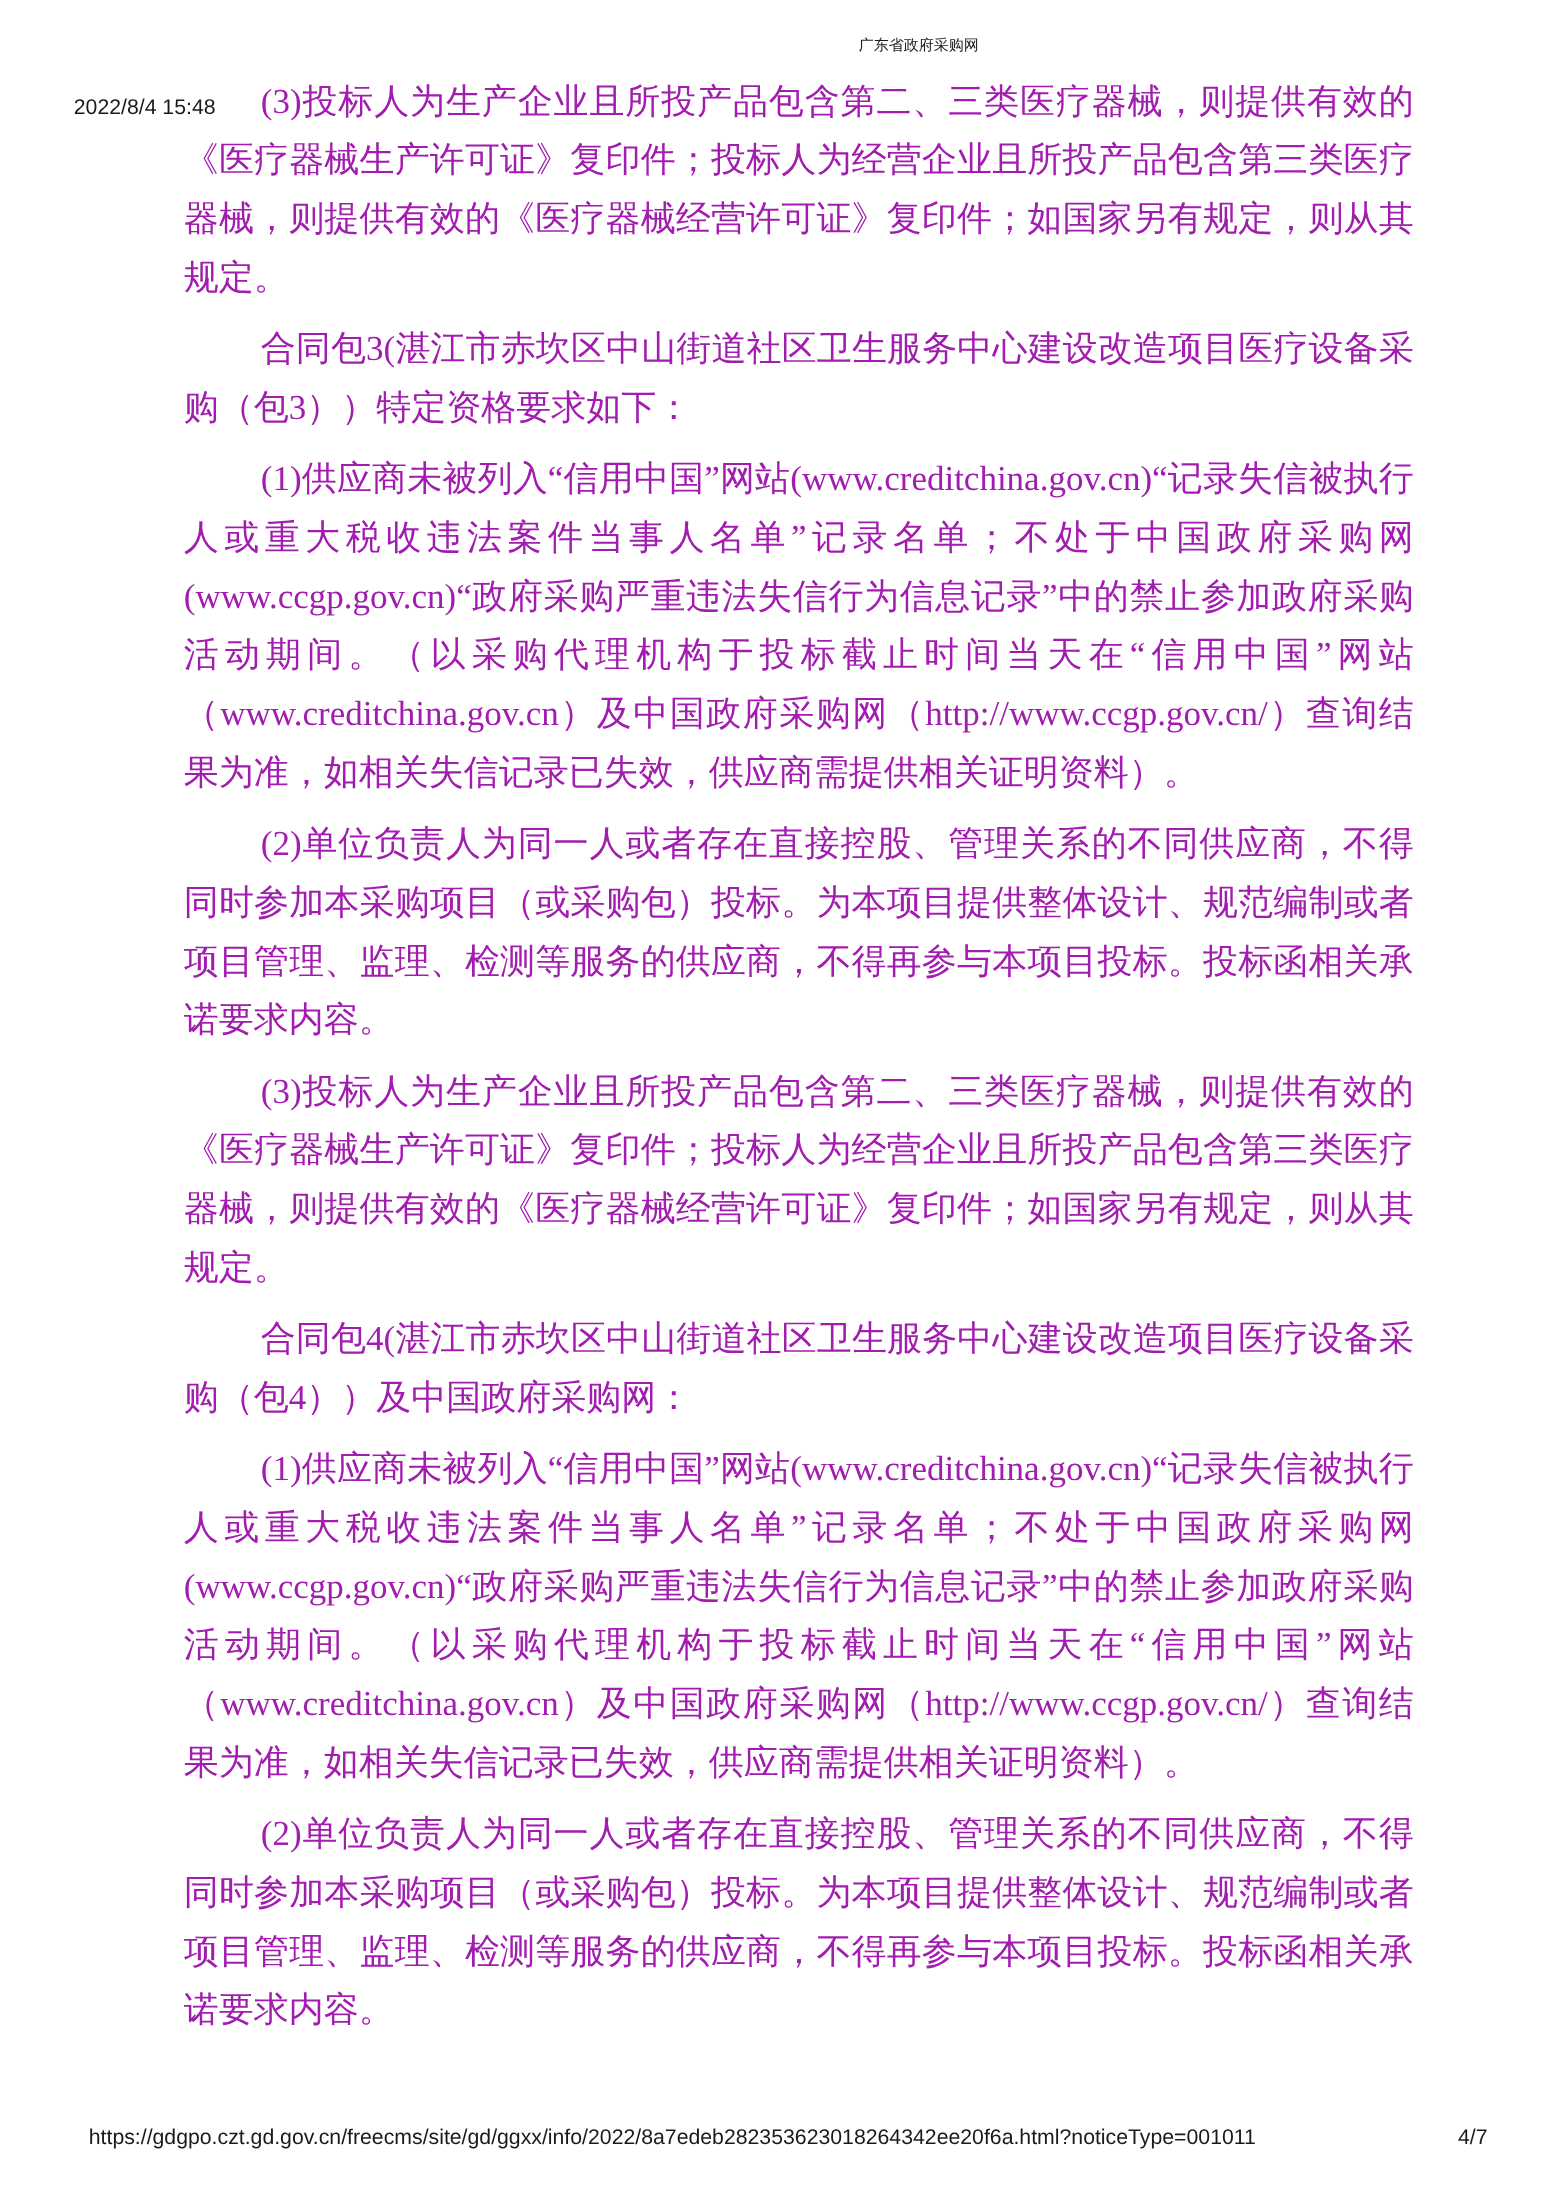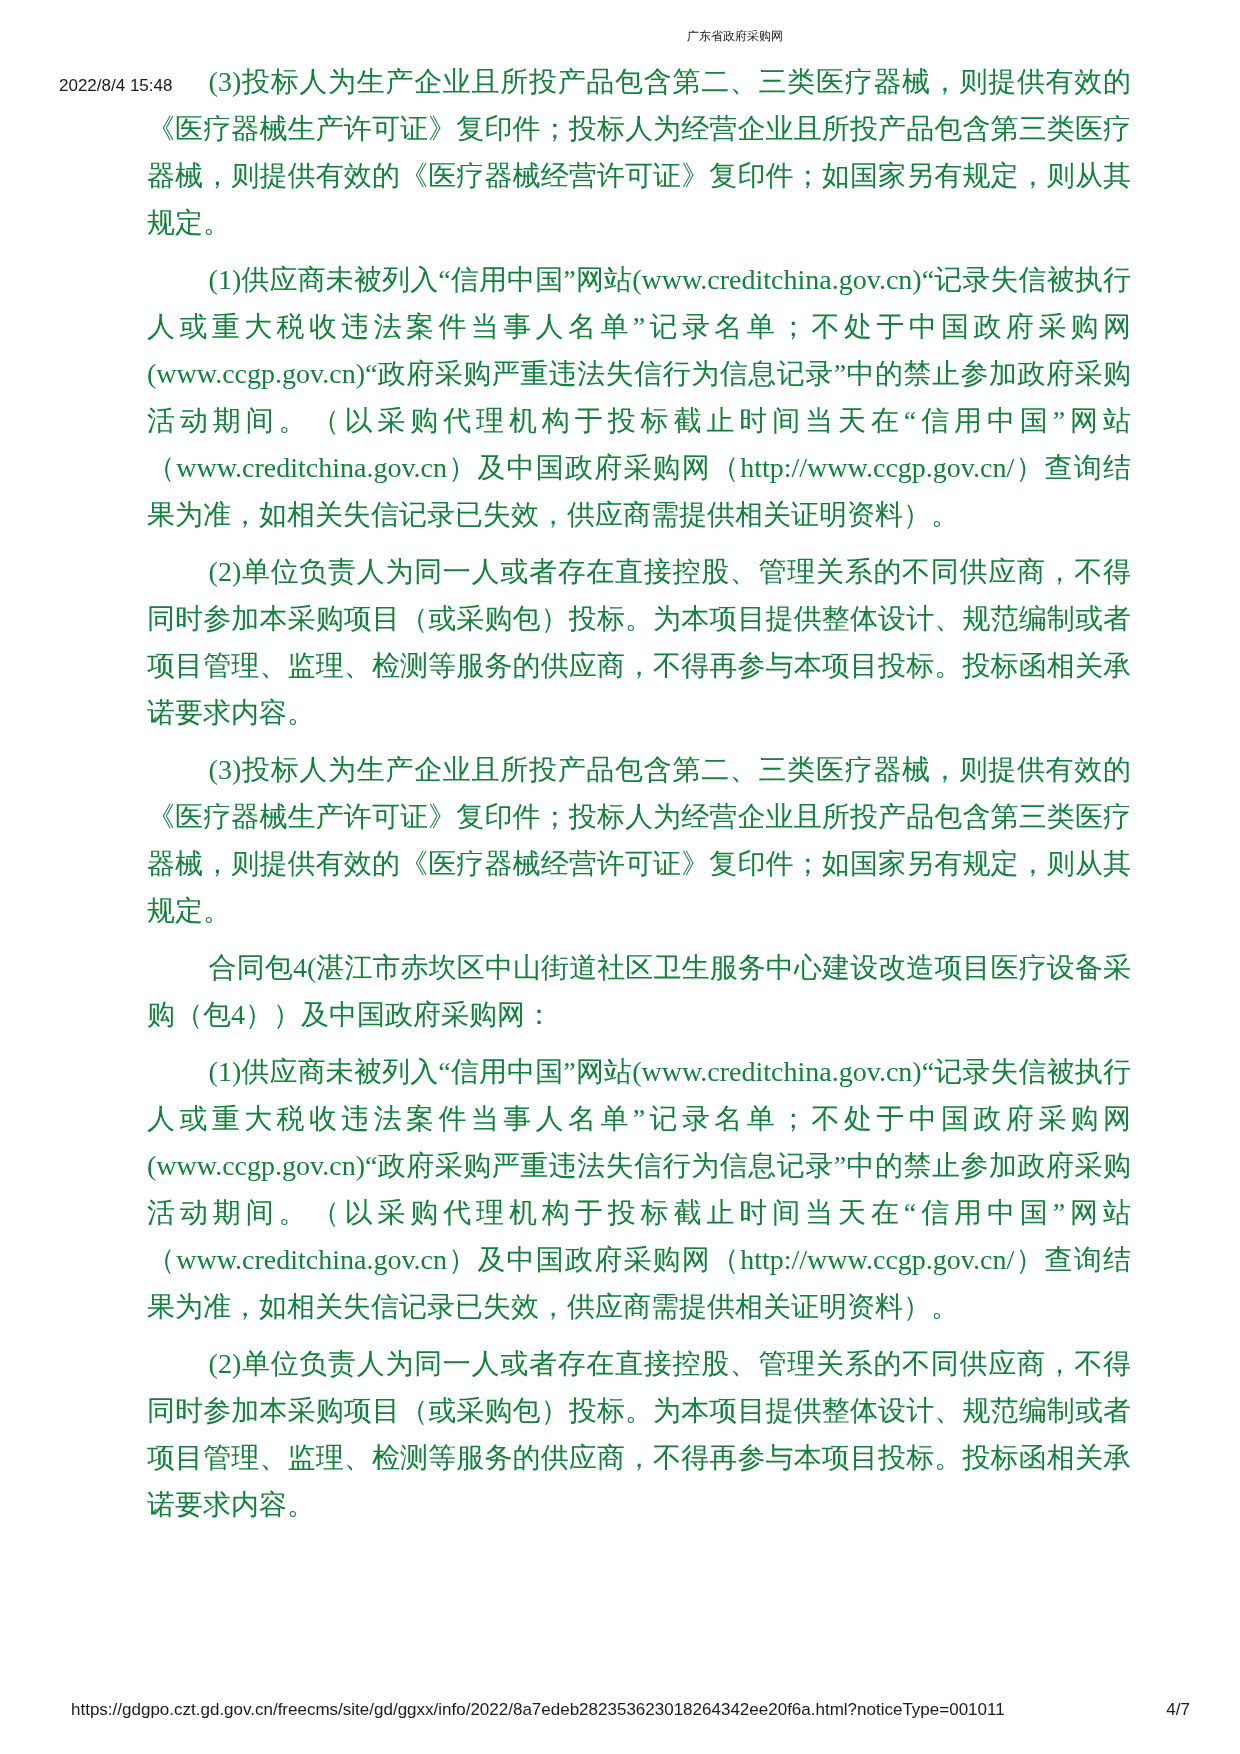--- a/index.html
+++ b/index.html
@@ -41,21 +41,21 @@
   }
   
   .doc-body {
     position: absolute;
     top: 58px;
     left: 147px;
     width: 984px;
     font-size: 28px;
     line-height: 47px;
     text-align: justify;
-    color: #15803d;
+    color: #a21caf;
   }
   .doc-body p {
     text-indent: 2.2em;
     margin: 0 0 10px 0;
     word-wrap: break-word;
   }
   
   .print-footer {
     position: absolute;
     left: 55px;
@@ -84,20 +84,21 @@
 
 <div class="page">
 
   <div class="print-header">
     <span class="timestamp">2022/8/4 15:48</span>
     <span class="site-title">广东省政府采购网</span>
   </div>
 
   <div class="doc-body">
     <p>(3)投标人为生产企业且所投产品包含第二、三类医疗器械，则提供有效的《医疗器械生产许可证》复印件；投标人为经营企业且所投产品包含第三类医疗器械，则提供有效的《医疗器械经营许可证》复印件；如国家另有规定，则从其规定。</p>
+    <p>合同包3(湛江市赤坎区中山街道社区卫生服务中心建设改造项目医疗设备采购（包3））特定资格要求如下：</p>
     <p>(1)供应商未被列入“信用中国”网站(www.creditchina.gov.cn)“记录失信被执行人或重大税收违法案件当事人名单”记录名单；不处于中国政府采购网(www.ccgp.gov.cn)“政府采购严重违法失信行为信息记录”中的禁止参加政府采购活动期间。（以采购代理机构于投标截止时间当天在“信用中国”网站（www.creditchina.gov.cn）及中国政府采购网（http://www.ccgp.gov.cn/）查询结果为准，如相关失信记录已失效，供应商需提供相关证明资料）。</p>
     <p>(2)单位负责人为同一人或者存在直接控股、管理关系的不同供应商，不得同时参加本采购项目（或采购包）投标。为本项目提供整体设计、规范编制或者项目管理、监理、检测等服务的供应商，不得再参与本项目投标。投标函相关承诺要求内容。</p>
     <p>(3)投标人为生产企业且所投产品包含第二、三类医疗器械，则提供有效的《医疗器械生产许可证》复印件；投标人为经营企业且所投产品包含第三类医疗器械，则提供有效的《医疗器械经营许可证》复印件；如国家另有规定，则从其规定。</p>
     <p>合同包4(湛江市赤坎区中山街道社区卫生服务中心建设改造项目医疗设备采购（包4））及中国政府采购网：</p>
     <p>(1)供应商未被列入“信用中国”网站(www.creditchina.gov.cn)“记录失信被执行人或重大税收违法案件当事人名单”记录名单；不处于中国政府采购网(www.ccgp.gov.cn)“政府采购严重违法失信行为信息记录”中的禁止参加政府采购活动期间。（以采购代理机构于投标截止时间当天在“信用中国”网站（www.creditchina.gov.cn）及中国政府采购网（http://www.ccgp.gov.cn/）查询结果为准，如相关失信记录已失效，供应商需提供相关证明资料）。</p>
     <p>(2)单位负责人为同一人或者存在直接控股、管理关系的不同供应商，不得同时参加本采购项目（或采购包）投标。为本项目提供整体设计、规范编制或者项目管理、监理、检测等服务的供应商，不得再参与本项目投标。投标函相关承诺要求内容。</p>
   </div>
 
   <div class="print-footer">
     <span class="source-url">https://gdgpo.czt.gd.gov.cn/freecms/site/gd/ggxx/info/2022/8a7edeb282353623018264342ee20f6a.html?noticeType=001011</span>

